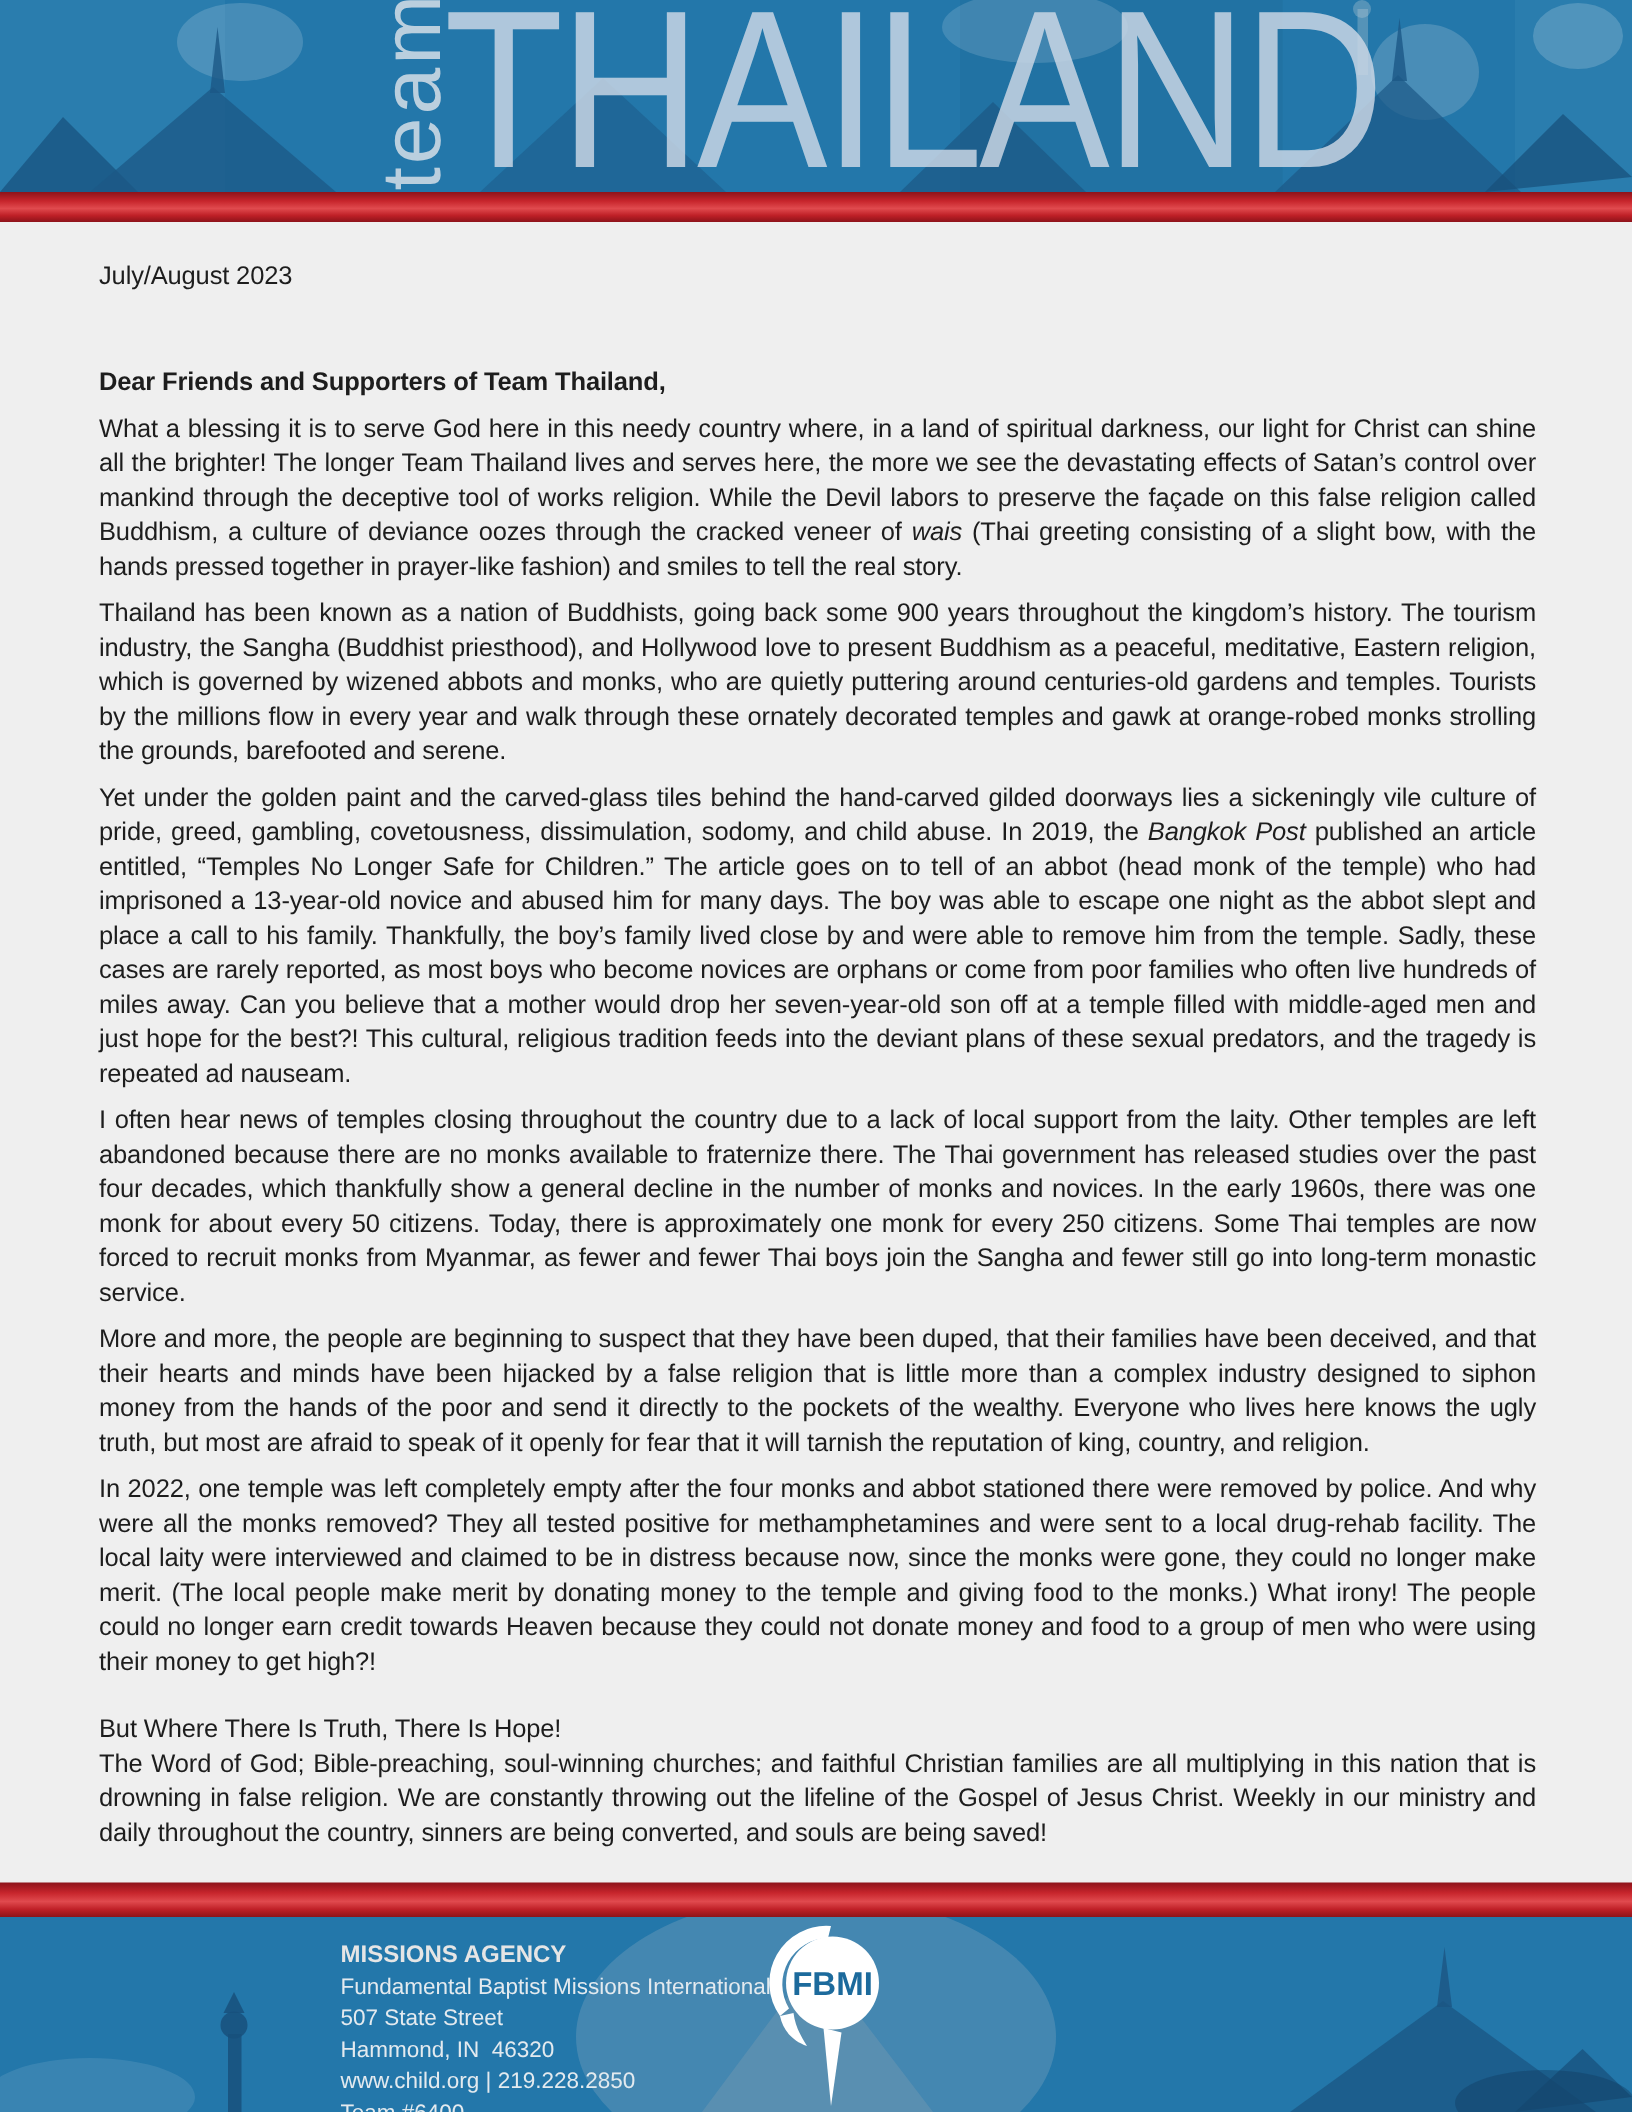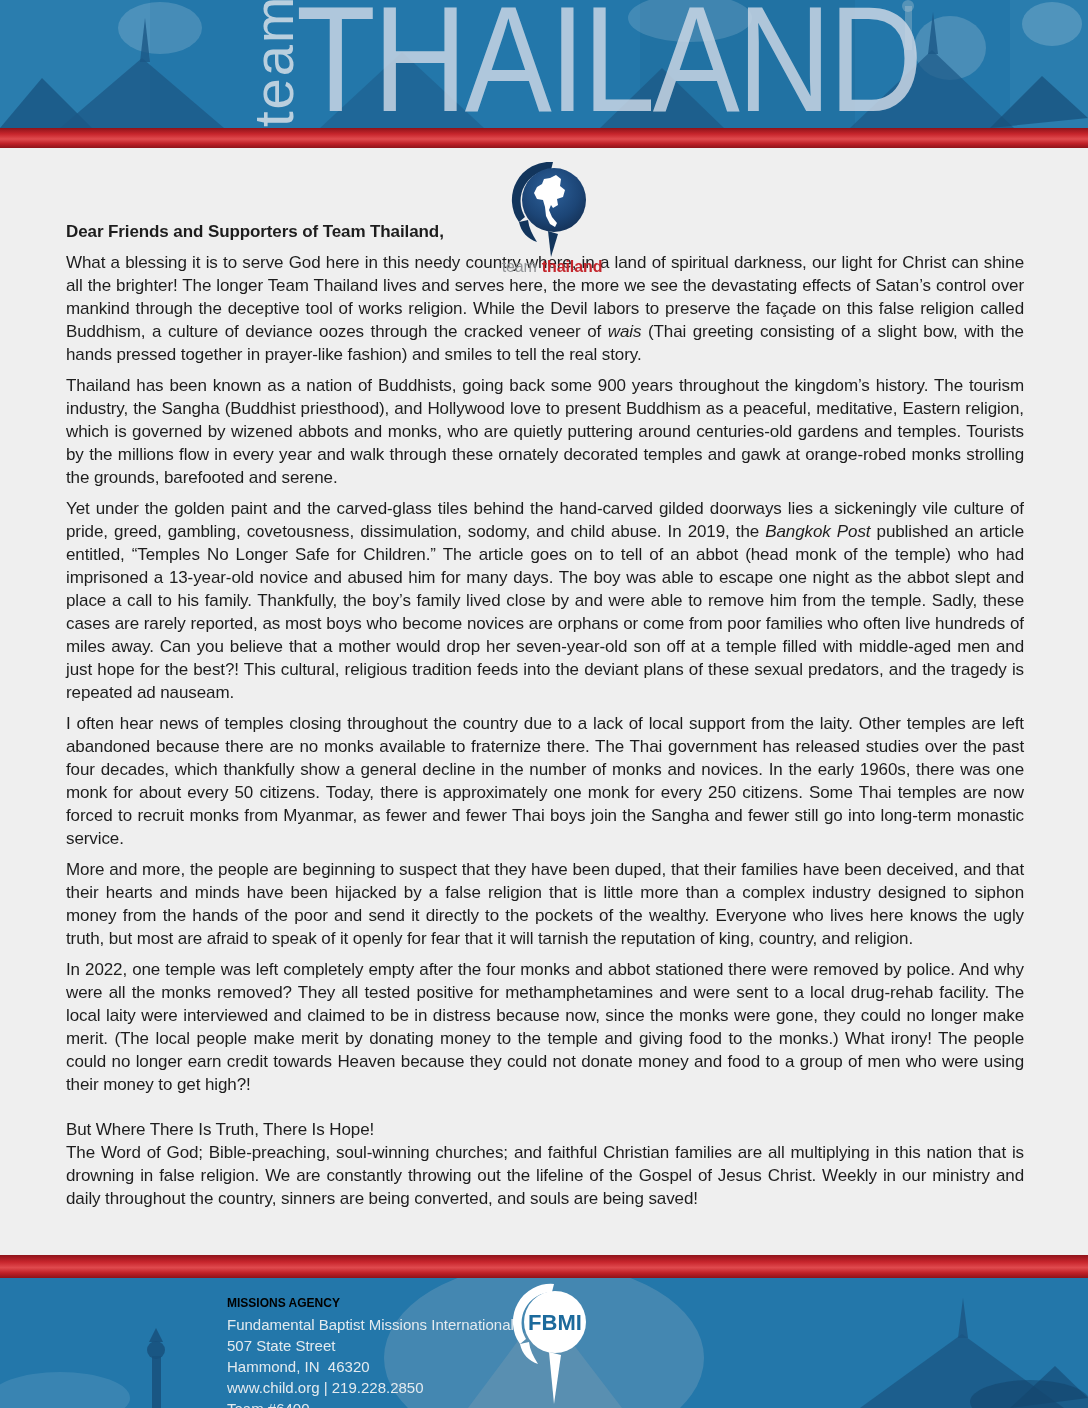--- a/index.html
+++ b/index.html
@@ -43,21 +43,21 @@
   .para{margin-top:8px;text-align:justify;}
   .para .it{font-style:italic;}
   .hope-heading{margin-top:22px;font-weight:normal;}
   .hope-para{margin-top:0;text-align:justify;}
   
   .foot{height:130px;position:relative;overflow:hidden;background:#2377aa;}
   .foot .art{position:absolute;left:0;top:0;width:1088px;height:130px;}
   .foot-col{position:absolute;top:15px;font-size:15px;line-height:21px;color:#e3eaef;}
   .foot-col.agency{left:227px;}
   .foot-col.church{left:712px;}
-  .col-heading{color:#000000;font-weight:bold;font-size:12px;}
+  .col-heading{color:#e5e5e5;font-weight:bold;font-size:16px;}
   .fbmi-logo{position:absolute;left:500px;top:4px;}
 </style>
 </head>
 <body>
 
 <div class="page">
 
   <div class="masthead">
     <svg class="art" viewBox="0 0 1088 128" preserveAspectRatio="none" aria-hidden="true">
       <rect width="1088" height="128" fill="#2377aa"></rect>
@@ -79,45 +79,22 @@
       <rect x="905" y="6" width="7" height="44" fill="#c9d3da" opacity="0.3"></rect>
       <circle cx="908" cy="6" r="6" fill="#c9d3da" opacity="0.3"></circle>
     </svg>
     <div class="team-vert">team</div>
     <div class="masthead-title">THAILAND</div>
   </div>
 
   <div class="band top"></div>
 
   <div class="letter">
+    <div class="date-line">July/August 2023</div>
 
-    <div class="tt-logo">
-      <svg width="124" height="96" viewBox="0 0 124 96" aria-hidden="true">
-        <defs>
-          <radialGradient id="ttg" cx="45%" cy="35%" r="75%">
-            <stop offset="0%" stop-color="#2e629c"></stop>
-            <stop offset="60%" stop-color="#1c4576"></stop>
-            <stop offset="100%" stop-color="#122c4e"></stop>
-          </radialGradient>
-        </defs>
-
-        <path d="M63,0 A38,38 0 0 0 29,60 L35,55 A31,31 0 0 1 61,8 Z" fill="#12355c"></path>
-
-        <path d="M29,60 C31,70 38,77 47,80 C42,72 39,66 38,58 Z" fill="#12355c"></path>
-
-        <circle cx="64" cy="38" r="32" fill="url(#ttg)"></circle>
-
-        <path d="M60,16 L66,13 L71,17 L70,24 L75,28 L73,35 L67,37 L68,43 L63,46 L61,43 L59,48 L62,55 L67,61 L65,65 L60,62 L56,54 L55,45 L53,38 L47,37 L44,31 L47,25 L52,22 L54,17 Z" fill="#ffffff"></path>
-
-        <path d="M58,69 L68,72 L61,95 Z" fill="#12355c"></path>
-      </svg>
-      <div class="tt-wordmark">
-        <span class="w-team">team</span><span class="w-thailand">thailand</span>
-      </div>
-    </div>
 
     <div class="greeting">Dear Friends and Supporters of Team Thailand,</div>
 
     <div class="para"><span>What a blessing it is to serve God here in this needy country where, in a land of spiritual darkness, our light for Christ can shine all the brighter! The longer Team Thailand lives and serves here, the more we see the devastating effects of Satan’s control over mankind through the deceptive tool of works religion. While the Devil labors to preserve the façade on this false religion called Buddhism, a culture of deviance oozes through the cracked veneer of </span><span class="it">wais</span><span> (Thai greeting consisting of a slight bow, with the hands pressed together in prayer-like fashion) and smiles to tell the real story.</span></div>
     <div class="para"><span>Thailand has been known as a nation of Buddhists, going back some 900 years throughout the kingdom’s history. The tourism industry, the Sangha (Buddhist priesthood), and Hollywood love to present Buddhism as a peaceful, meditative, Eastern religion, which is governed by wizened abbots and monks, who are quietly puttering around centuries-old gardens and temples. Tourists by the millions flow in every year and walk through these ornately decorated temples and gawk at orange-robed monks strolling the grounds, barefooted and serene.</span></div>
     <div class="para"><span>Yet under the golden paint and the carved-glass tiles behind the hand-carved gilded doorways lies a sickeningly vile culture of pride, greed, gambling, covetousness, dissimulation, sodomy, and child abuse. In 2019, the </span><span class="it">Bangkok Post</span><span> published an article entitled, “Temples No Longer Safe for Children.” The article goes on to tell of an abbot (head monk of the temple) who had imprisoned a 13-year-old novice and abused him for many days. The boy was able to escape one night as the abbot slept and place a call to his family. Thankfully, the boy’s family lived close by and were able to remove him from the temple. Sadly, these cases are rarely reported, as most boys who become novices are orphans or come from poor families who often live hundreds of miles away. Can you believe that a mother would drop her seven-year-old son off at a temple filled with middle-aged men and just hope for the best?! This cultural, religious tradition feeds into the deviant plans of these sexual predators, and the tragedy is repeated ad nauseam.</span></div>
     <div class="para"><span>I often hear news of temples closing throughout the country due to a lack of local support from the laity. Other temples are left abandoned because there are no monks available to fraternize there. The Thai government has released studies over the past four decades, which thankfully show a general decline in the number of monks and novices. In the early 1960s, there was one monk for about every 50 citizens. Today, there is approximately one monk for every 250 citizens. Some Thai temples are now forced to recruit monks from Myanmar, as fewer and fewer Thai boys join the Sangha and fewer still go into long-term monastic service.</span></div>
     <div class="para"><span>More and more, the people are beginning to suspect that they have been duped, that their families have been deceived, and that their hearts and minds have been hijacked by a false religion that is little more than a complex industry designed to siphon money from the hands of the poor and send it directly to the pockets of the wealthy. Everyone who lives here knows the ugly truth, but most are afraid to speak of it openly for fear that it will tarnish the reputation of king, country, and religion.</span></div>
     <div class="para"><span>In 2022, one temple was left completely empty after the four monks and abbot stationed there were removed by police. And why were all the monks removed? They all tested positive for methamphetamines and were sent to a local drug-rehab facility. The local laity were interviewed and claimed to be in distress because now, since the monks were gone, they could no longer make merit. (The local people make merit by donating money to the temple and giving food to the monks.) What irony! The people could no longer earn credit towards Heaven because they could not donate money and food to a group of men who were using their money to get high?!</span></div>
 

